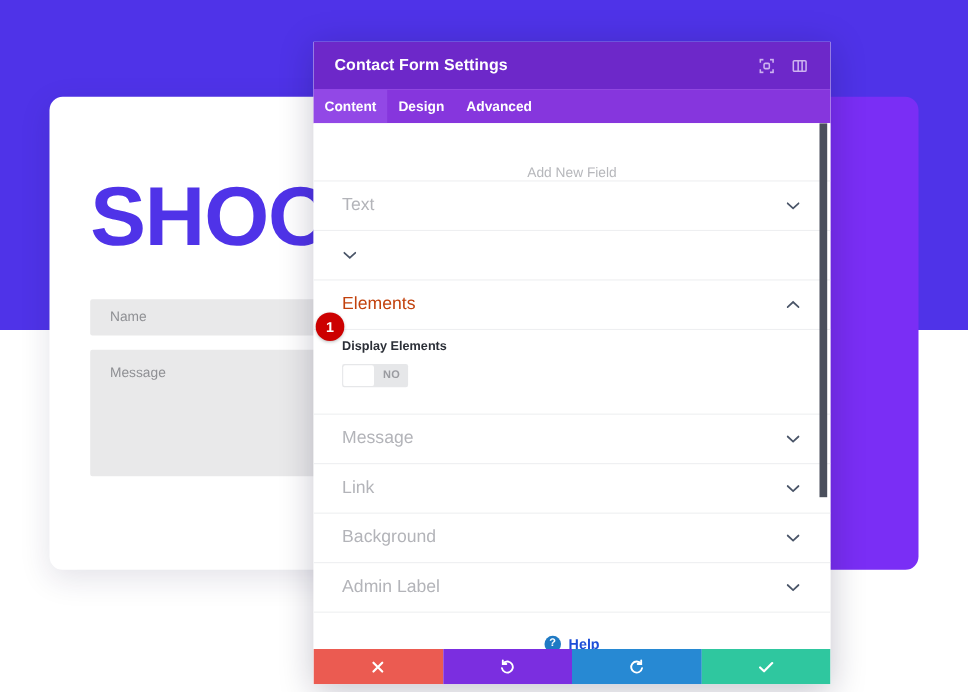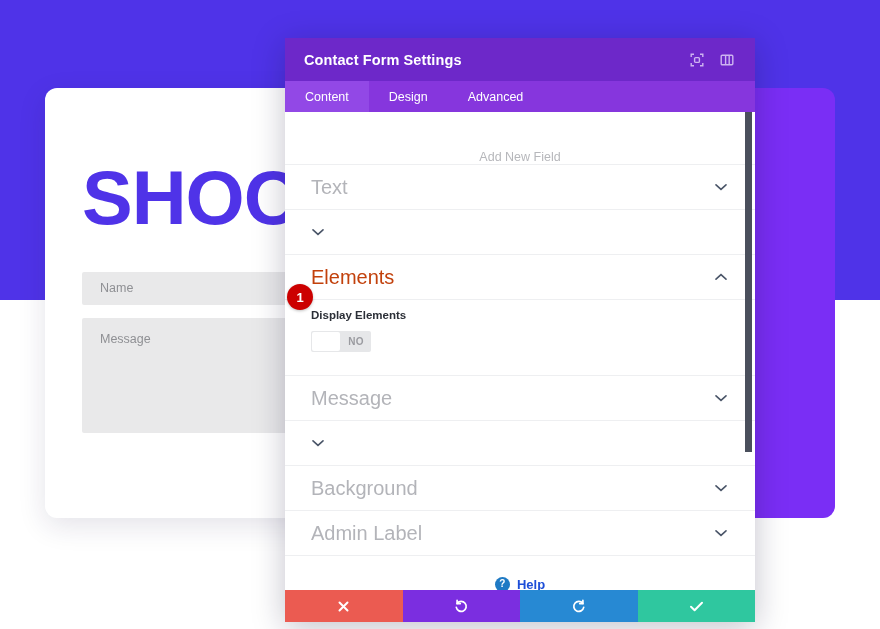--- a/index.html
+++ b/index.html
@@ -116,24 +116,24 @@
     height: 31px;
     background: #8636dd;
     display: flex;
     align-items: stretch;
     flex: 0 0 auto;
   }
   .tab {
     display: flex;
     align-items: center;
     justify-content: center;
-    padding: 0 20px;
+    padding: 0 10px;
     color: #ffffff;
     font-size: 12.5px;
-    font-weight: normal;
+    font-weight: bold;
     cursor: pointer;
     min-width: 56px;
   }
   .tab.active { background: #9248e6; }
 
   .modal-body {
     position: relative;
     flex: 1 1 auto;
     background: #ffffff;
     overflow: hidden;
@@ -153,21 +153,21 @@
   .acc-row {
     height: 45px;
     border-top: 1px solid #eeeff1;
     display: flex;
     align-items: center;
     padding: 0 27px 0 26px;
     cursor: pointer;
   }
   .acc-title {
     flex: 1 1 auto;
-    font-size: 20px;
+    font-size: 16px;
     color: #b3b4b9;
     font-weight: normal;
   }
   .acc-title.open { color: #c2410c; }
   .chev {
     width: 14px; height: 14px;
     color: #4a5568;
     display: flex; align-items: center; justify-content: center;
   }
   .chev svg { display: block; }
@@ -367,20 +367,21 @@
       <div class="acc-row">
         <div class="acc-title">Message</div>
         <div class="chev">
           <svg width="12" height="8" viewBox="0 0 12 8" fill="none" stroke="currentColor" stroke-width="1.6" stroke-linecap="round">
             <path d="M1 1.8L6 6.4L11 1.8"></path>
           </svg>
         </div>
       </div>
 
       <div class="acc-row">
+        <div class="acc-title">Link</div>
         <div class="chev">
           <svg width="12" height="8" viewBox="0 0 12 8" fill="none" stroke="currentColor" stroke-width="1.6" stroke-linecap="round">
             <path d="M1 1.8L6 6.4L11 1.8"></path>
           </svg>
         </div>
       </div>
 
       <div class="acc-row">
         <div class="acc-title">Background</div>
         <div class="chev">

